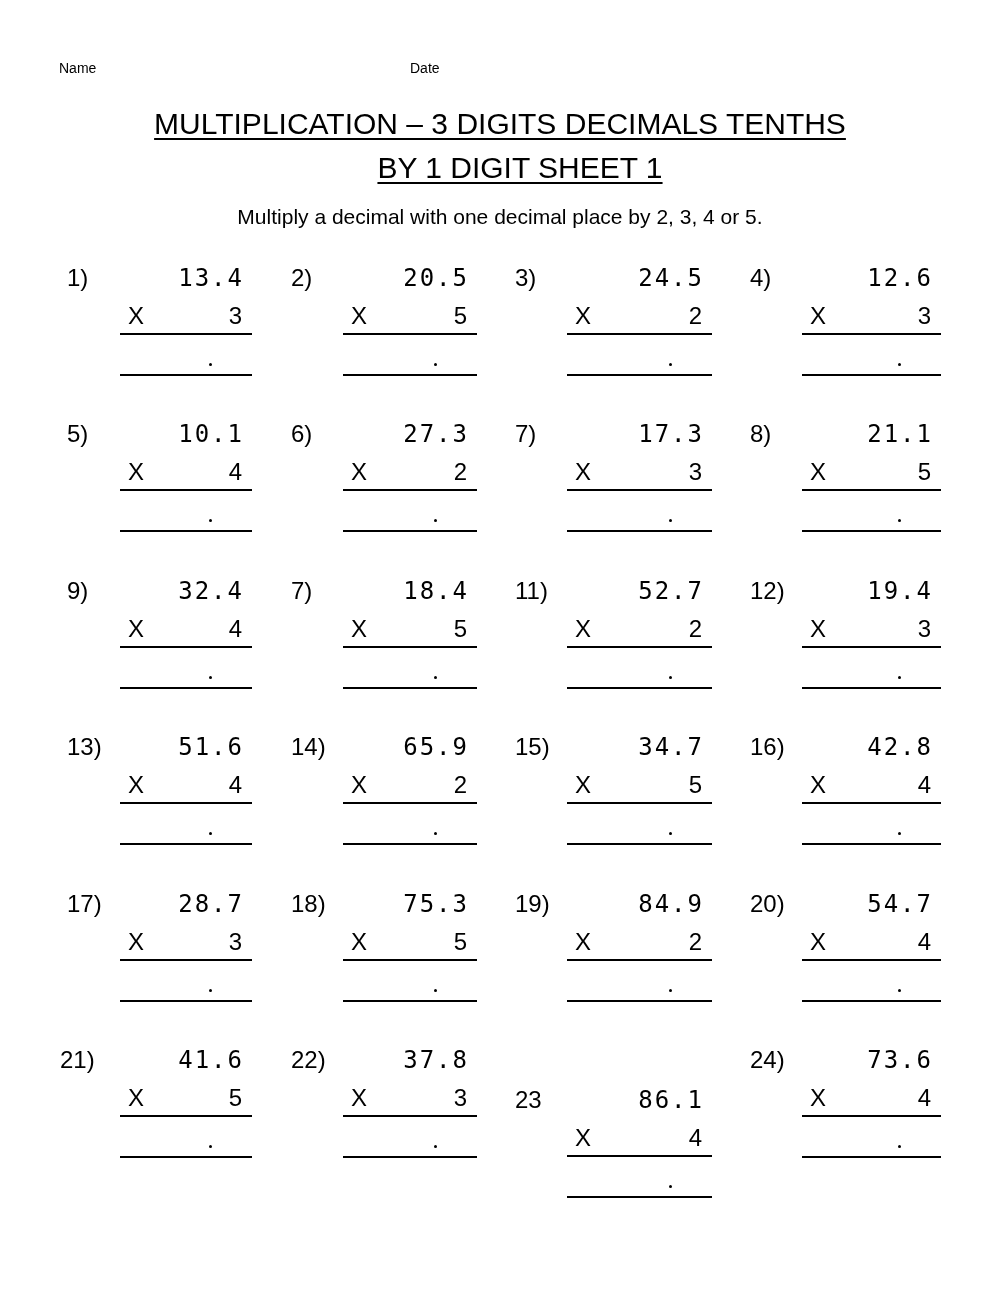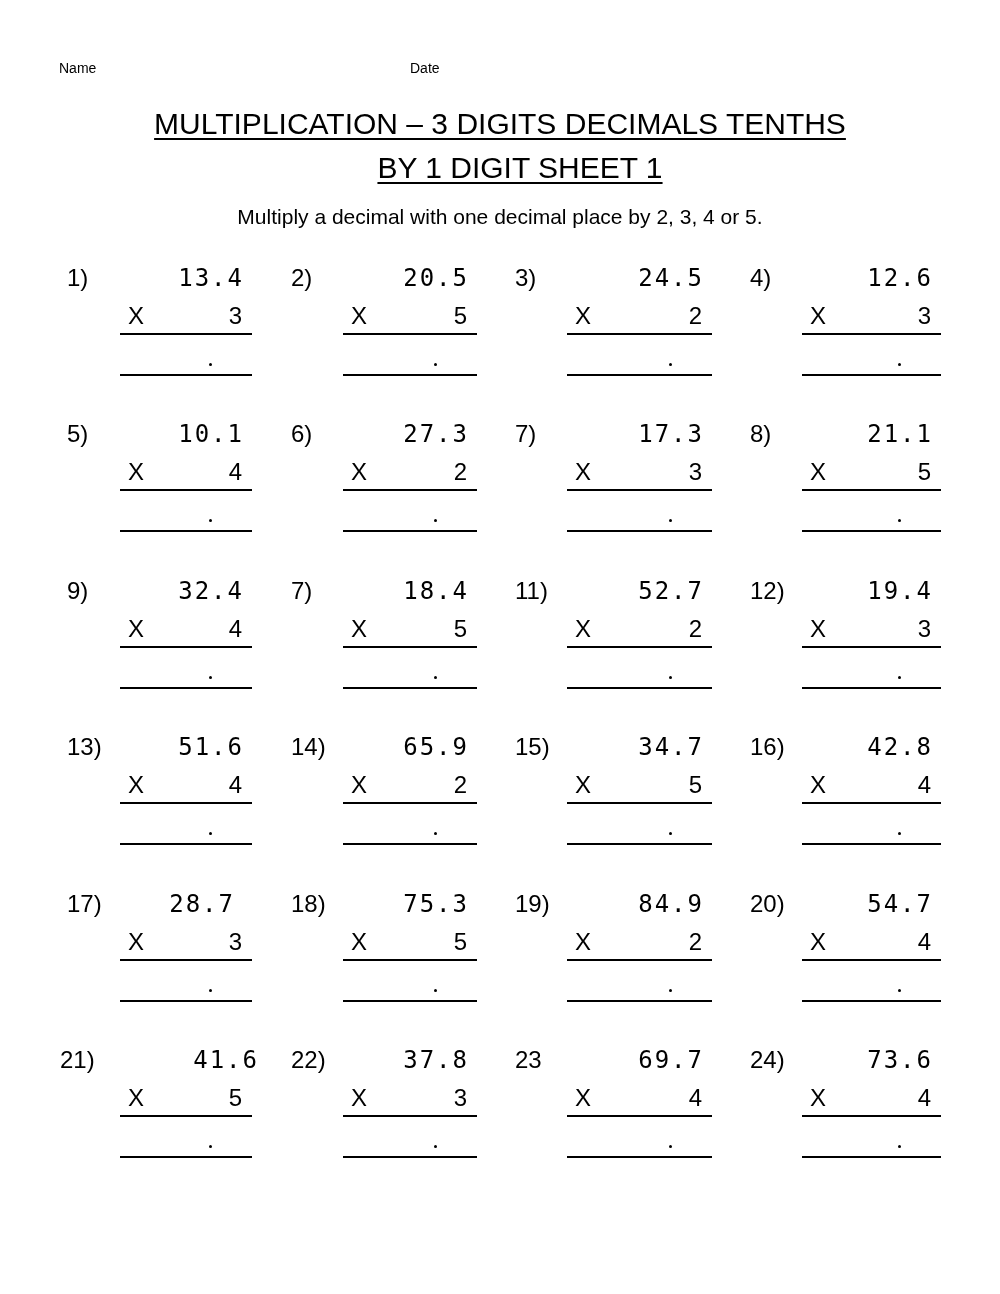--- a/index.html
+++ b/index.html
@@ -169,21 +169,21 @@
       <div class="num" style="left:750px">16)</div>
       <div class="multiplicand" style="left:802px;width:131px">42.8</div>
       <div class="times" style="left:810px">X</div>
       <div class="multiplier" style="left:802px;width:129px">4</div>
       <div class="rule" style="left:802px;width:139px;top:70px"></div>
       <div class="dot" style="left:898px;top:100px"></div>
       <div class="rule" style="left:802px;width:139px;top:111px"></div>
     </div>
     <div class="problem" style="left: 0px; top: 889px; width: 1000px;">
       <div class="num" style="left:67px">17)</div>
-      <div class="multiplicand" style="left:111px;width:124px">28.7</div>
+      <div class="multiplicand" style="left:120px;width:124px">28.7</div>
       <div class="times" style="left:128px">X</div>
       <div class="multiplier" style="left:120px;width:122px">3</div>
       <div class="rule" style="left:120px;width:132px;top:70px"></div>
       <div class="dot" style="left:209px;top:100px"></div>
       <div class="rule" style="left:120px;width:132px;top:111px"></div>
     </div>
     <div class="problem" style="left: 0px; top: 889px; width: 1000px;">
       <div class="num" style="left:291px">18)</div>
       <div class="multiplicand" style="left:343px;width:126px">75.3</div>
       <div class="times" style="left:351px">X</div>
@@ -205,39 +205,39 @@
       <div class="num" style="left:750px">20)</div>
       <div class="multiplicand" style="left:802px;width:131px">54.7</div>
       <div class="times" style="left:810px">X</div>
       <div class="multiplier" style="left:802px;width:129px">4</div>
       <div class="rule" style="left:802px;width:139px;top:70px"></div>
       <div class="dot" style="left:898px;top:100px"></div>
       <div class="rule" style="left:802px;width:139px;top:111px"></div>
     </div>
     <div class="problem" style="left: 0px; top: 1045px; width: 1000px;">
       <div class="num" style="left:60px">21)</div>
-      <div class="multiplicand" style="left:135px;width:124px">41.6</div>
+      <div class="multiplicand" style="left:120px;width:124px">41.6</div>
       <div class="times" style="left:128px">X</div>
       <div class="multiplier" style="left:120px;width:122px">5</div>
       <div class="rule" style="left:120px;width:132px;top:70px"></div>
       <div class="dot" style="left:209px;top:100px"></div>
       <div class="rule" style="left:120px;width:132px;top:111px"></div>
     </div>
     <div class="problem" style="left: 0px; top: 1045px; width: 1000px;">
       <div class="num" style="left:291px">22)</div>
       <div class="multiplicand" style="left:343px;width:126px">37.8</div>
       <div class="times" style="left:351px">X</div>
       <div class="multiplier" style="left:343px;width:124px">3</div>
       <div class="rule" style="left:343px;width:134px;top:70px"></div>
       <div class="dot" style="left:434px;top:100px"></div>
       <div class="rule" style="left:343px;width:134px;top:111px"></div>
     </div>
-    <div class="problem" style="left: 0px; top: 1045px; width: 888px;">
+    <div class="problem" style="left: 0px; top: 1085px; width: 888px;">
       <div class="num" style="left:515px">23</div>
-      <div class="multiplicand" style="left:567px;width:137px">69.7</div>
+      <div class="multiplicand" style="left:567px;width:137px">86.1</div>
       <div class="times" style="left:575px">X</div>
       <div class="multiplier" style="left:567px;width:135px">4</div>
       <div class="rule" style="left:567px;width:145px;top:70px"></div>
       <div class="dot" style="left:669px;top:100px"></div>
       <div class="rule" style="left:567px;width:145px;top:111px"></div>
     </div>
     <div class="problem" style="left: 0px; top: 1045px; width: 1000px;">
       <div class="num" style="left:750px">24)</div>
       <div class="multiplicand" style="left:802px;width:131px">73.6</div>
       <div class="times" style="left:810px">X</div>

